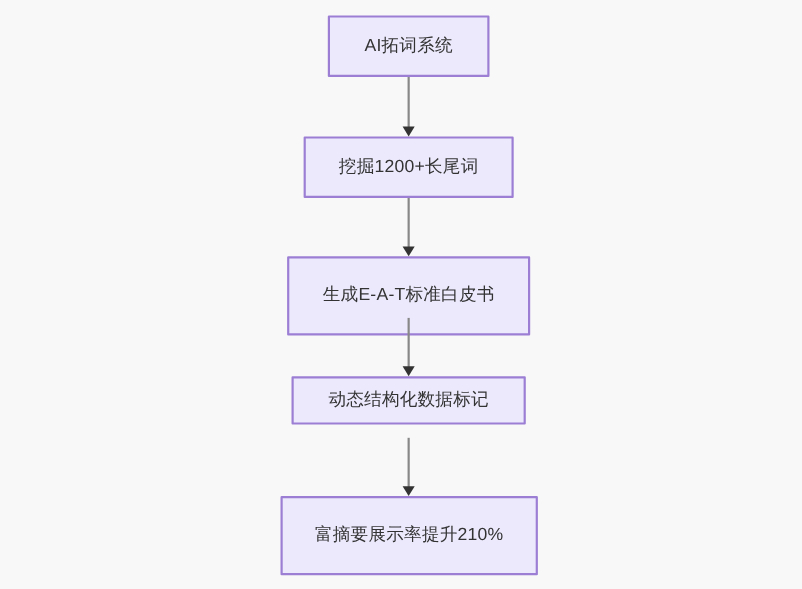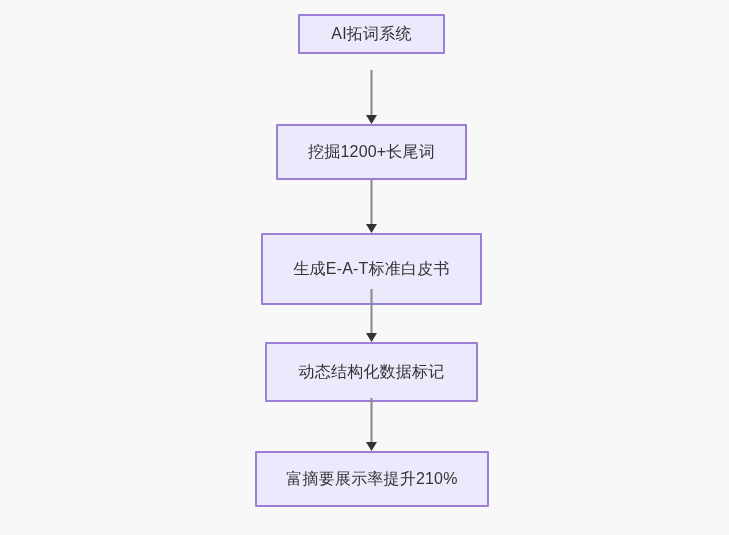--- a/index.html
+++ b/index.html
@@ -52,37 +52,37 @@
   .edge-head {
     fill: #333333;
     stroke: none;
   }
 </style>
 </head>
 <body>
 
 <div id="flowchart" style="background: rgb(248, 248, 248);">
 
-  <div class="node" id="n1" style="left: 298px; top: 14px; width: 147px; height: 40px; background: rgb(236, 233, 252); border-color: rgb(156, 127, 212);">
+  <div class="node" id="n1" style="left: 298px; top: 14px; width: 147px; height: 56px; background: rgb(236, 233, 252); border-color: rgb(156, 127, 212);">
     <span class="node-label" style="color: rgb(51, 51, 51);">AI拓词系统</span>
   </div>
 
   <div class="node" id="n2" style="left: 276px; top: 124px; width: 191px; height: 56px; background: rgb(236, 233, 252); border-color: rgb(156, 127, 212);">
     <span class="node-label" style="color: rgb(51, 51, 51);">挖掘1200+长尾词</span>
   </div>
 
   <div class="node" id="n3" style="left: 261px; top: 233px; width: 221px; height: 72px; background: rgb(236, 233, 252); border-color: rgb(156, 127, 212);">
     <span class="node-label" style="color: rgb(51, 51, 51);">生成E-A-T标准白皮书</span>
   </div>
 
-  <div class="node" id="n4" style="left: 265px; top: 342px; width: 213px; height: 60px; background: rgb(236, 233, 252); border-color: rgb(156, 127, 212); align-items: center;">
+  <div class="node" id="n4" style="left: 265px; top: 342px; width: 213px; height: 44px; background: rgb(236, 233, 252); border-color: rgb(156, 127, 212); align-items: center;">
     <span class="node-label" style="color: rgb(51, 51, 51);">动态结构化数据标记</span>
   </div>
 
-  <div class="node" id="n5" style="left: 255px; top: 451px; width: 234px; height: 56px; background: rgb(236, 233, 252); border-color: rgb(156, 127, 212);">
+  <div class="node" id="n5" style="left: 255px; top: 451px; width: 234px; height: 72px; background: rgb(236, 233, 252); border-color: rgb(156, 127, 212);">
     <span class="node-label" style="color: rgb(51, 51, 51);">富摘要展示率提升210%</span>
   </div>
 
   <div class="edge" id="e1" style="left: 363.5px; top: 70px; width: 15px; height: 54px;">
       <svg width="15" height="54" viewBox="0 0 15 54">
         <path class="edge-line" d="M 7.5 0 L 7.5 46" stroke="#888888"></path>
         <path class="edge-head" d="M 2 45 L 13 45 L 7.5 54 Z" fill="#333333"></path>
       </svg>
     </div>
   <div class="edge" id="e2" style="left: 363.5px; top: 180px; width: 15px; height: 53px;">

